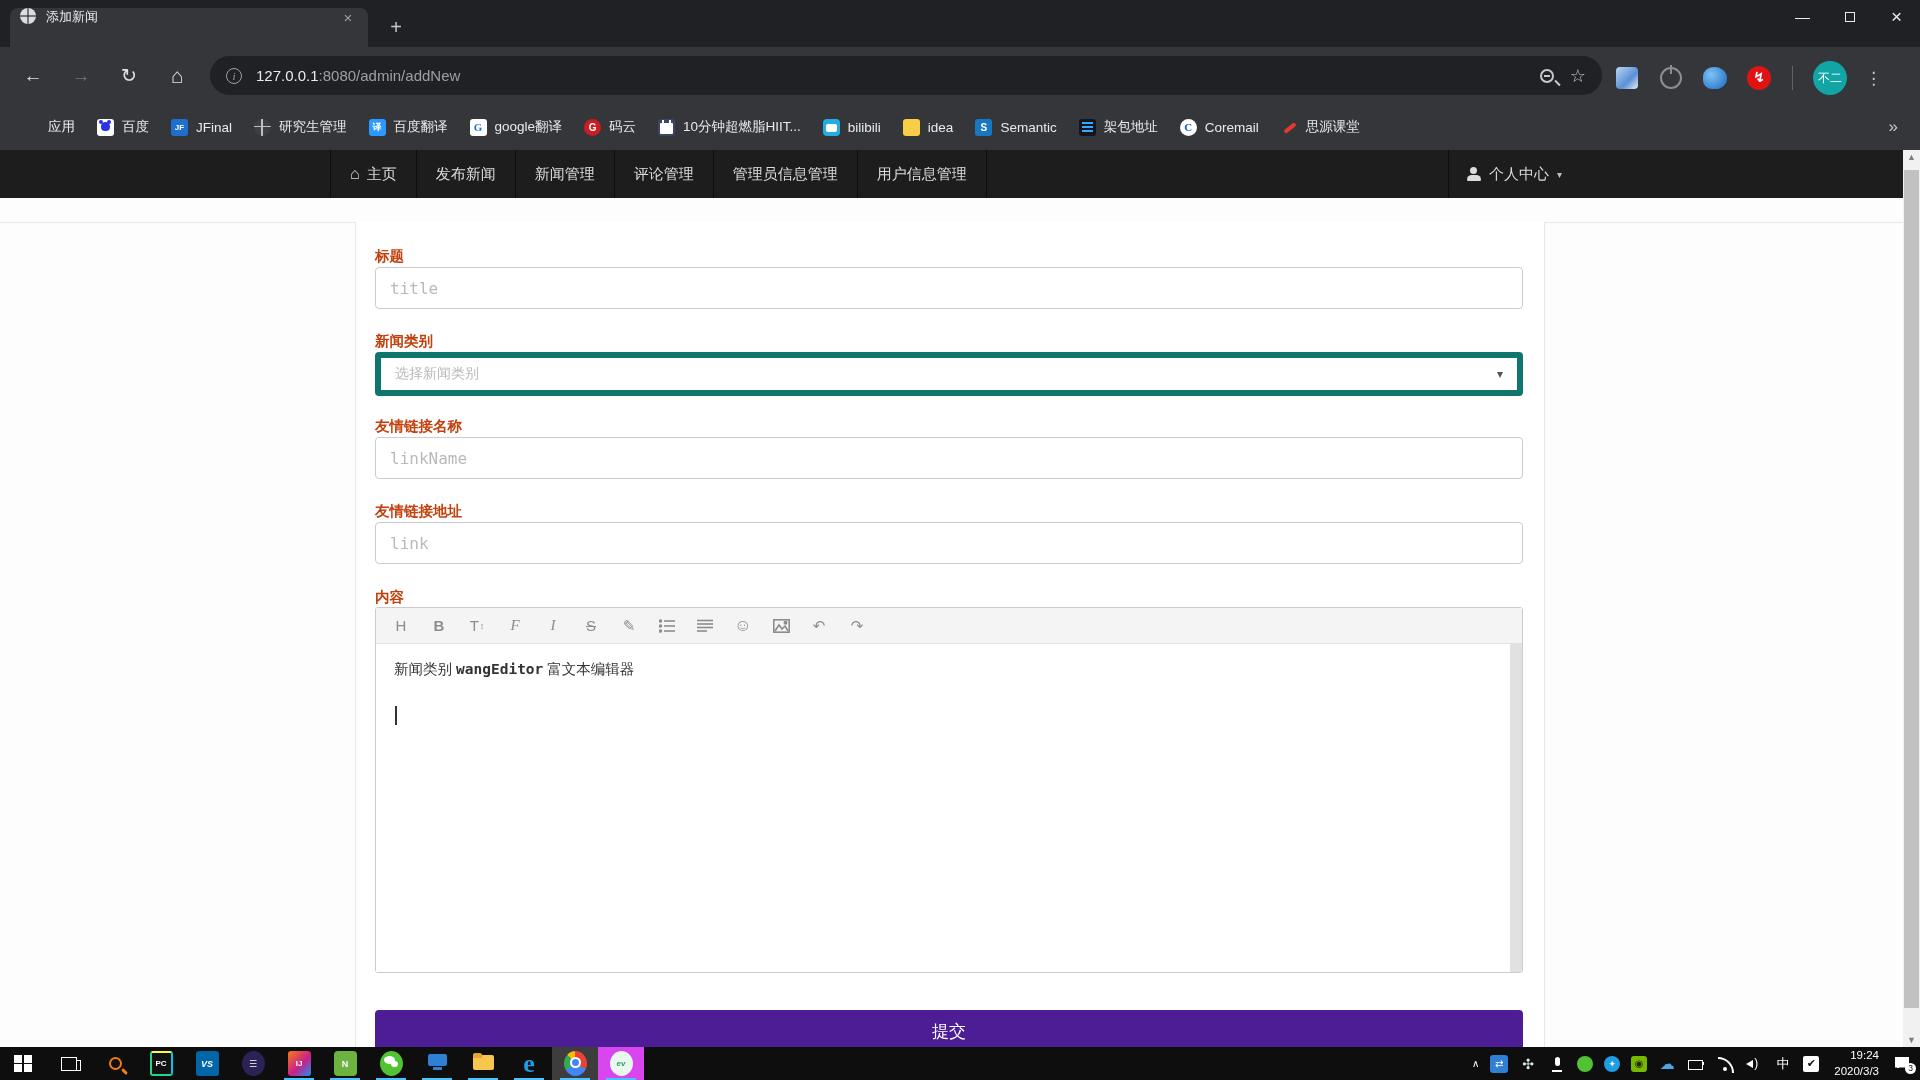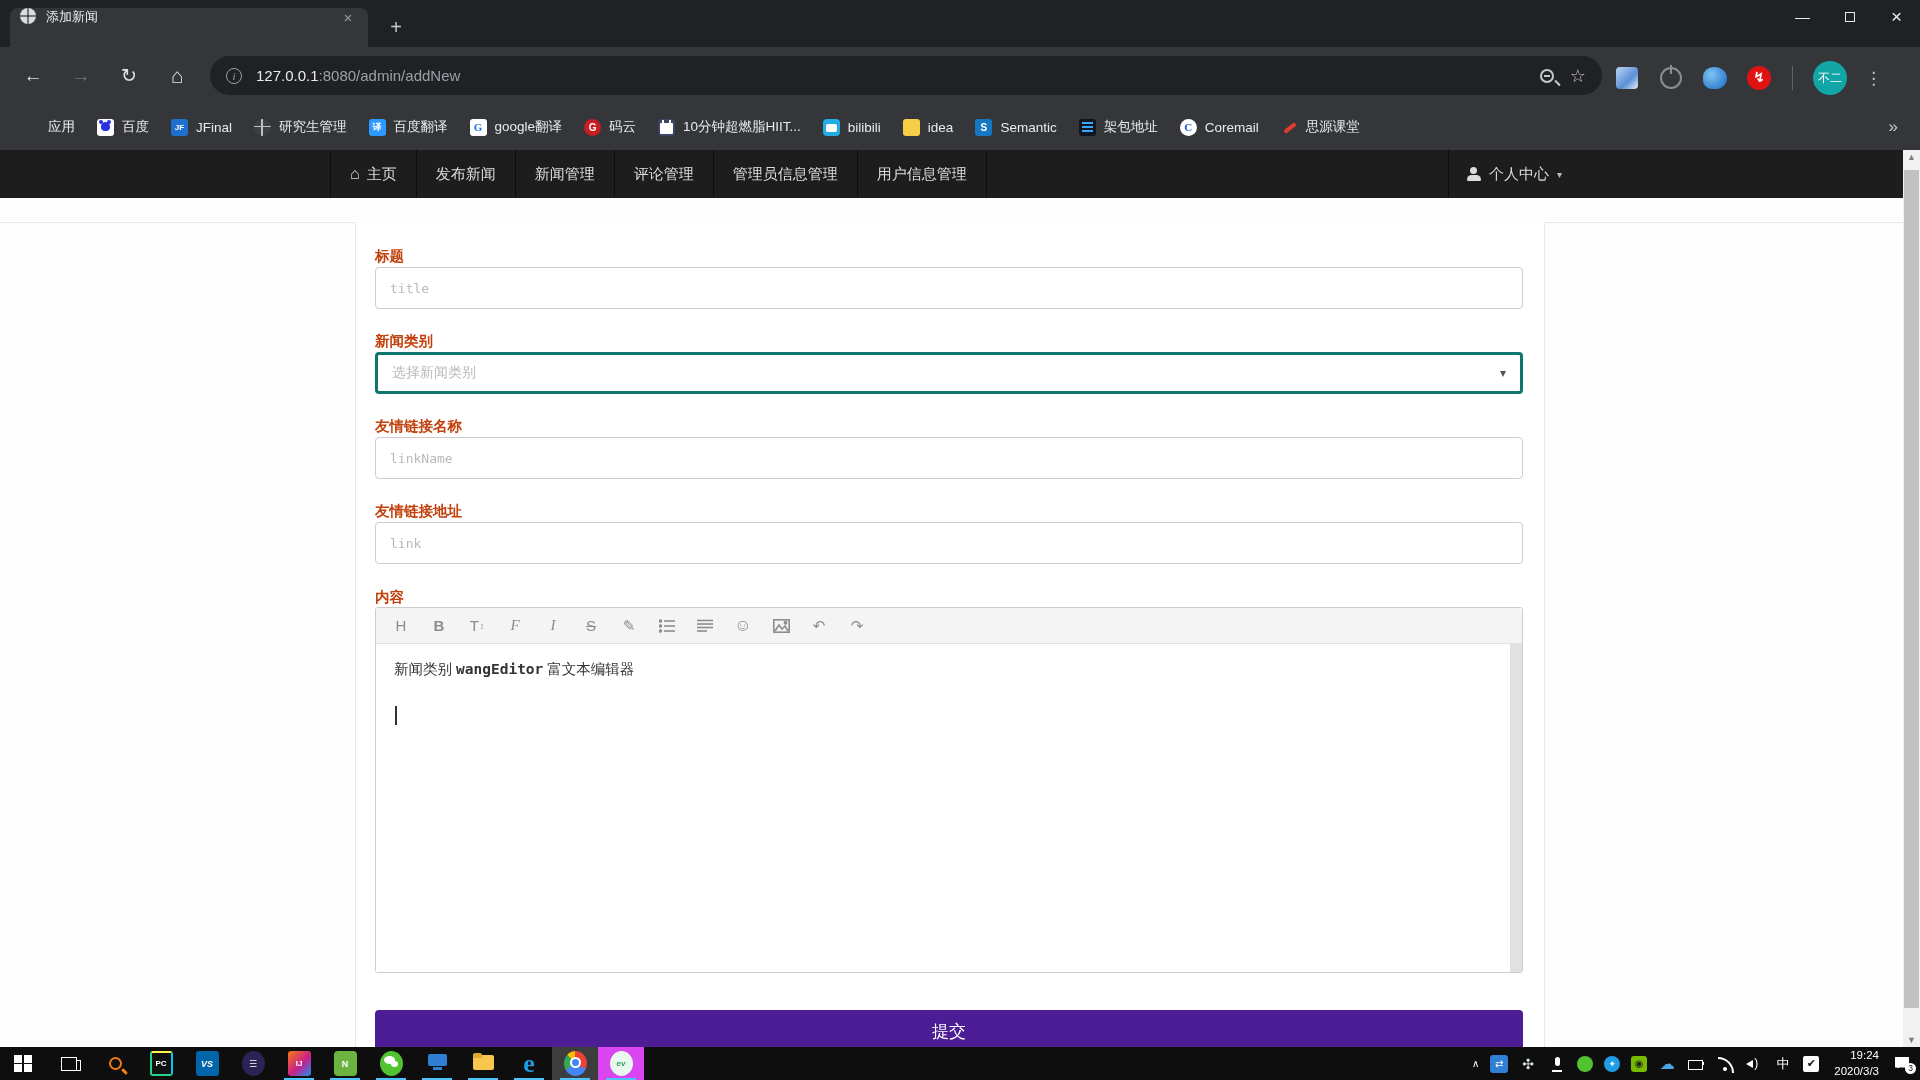--- a/index.html
+++ b/index.html
@@ -96,23 +96,23 @@
   .person-ic::after{content:""; position:absolute; left:0; top:8px; width:14px; height:6px; border-radius:7px 7px 2px 2px; background:#dcdcdc;}
   .caret-down { font-size:10px; color:#bdbdbd; }
 
   #page-body { position:absolute; top:48px; left:0; right:0; bottom:0; background:#fdfdfd; }
   .panel-topline { position:absolute; top:24px; left:0; width:100%; height:1px; background:#e8e8e8; }
   #panel { position:absolute; top:24px; left:355px; width:1190px; bottom:0; background:#fff;
     border-left:1px solid #e8e8e8; border-right:1px solid #e8e8e8; }
 
   .f-label { position:absolute; left:375px; width:300px; font-size:14.5px; font-weight:bold; color:#c2410c; }
   .f-input { position:absolute; left:375px; width:1148px; height:42px; border:1px solid #ccc; border-radius:4px;
-    background:#fff; padding:2px 14px; font-size:13px; color:#555; font-family:"DejaVu Sans Mono",monospace; }
+    background:#fff; padding:2px 14px; font-size:16px; color:#555; font-family:"DejaVu Sans Mono",monospace; }
   .f-input::placeholder { color:#b9b9b9; opacity:1; }
-  .f-select { position:absolute; left:375px; width:1148px; height:42px; border:3px solid #0f766e; border-radius:4px;
+  .f-select { position:absolute; left:375px; width:1148px; height:42px; border:6px solid #0f766e; border-radius:4px;
     background:#fff; padding:16px 14px; font-size:14px; color:#b9b9b9; display:flex; align-items:center; }
   .f-select .sel-caret { margin-left:auto; color:#555; font-size:12px; }
 
   #editor { position:absolute; left:375px; top:409px; width:1148px; height:366px; border:1px solid #ccc; border-radius:3px; }
   #ed-toolbar { height:36px; background:#f4f4f4; border-bottom:1px solid #e2e2e2; display:flex; align-items:center; padding:0 6px;}
   .ed-btn { width:38px; height:30px; display:flex; align-items:center; justify-content:center; color:#8d8d8d; font-size:15px;}
   .ed-b { font-weight:bold; }
   .ed-i { font-style:italic; font-family:"Liberation Serif",serif; }
   .ed-s { text-decoration:line-through; }
   .ed-ts { font-size:9px; margin-left:1px; }

